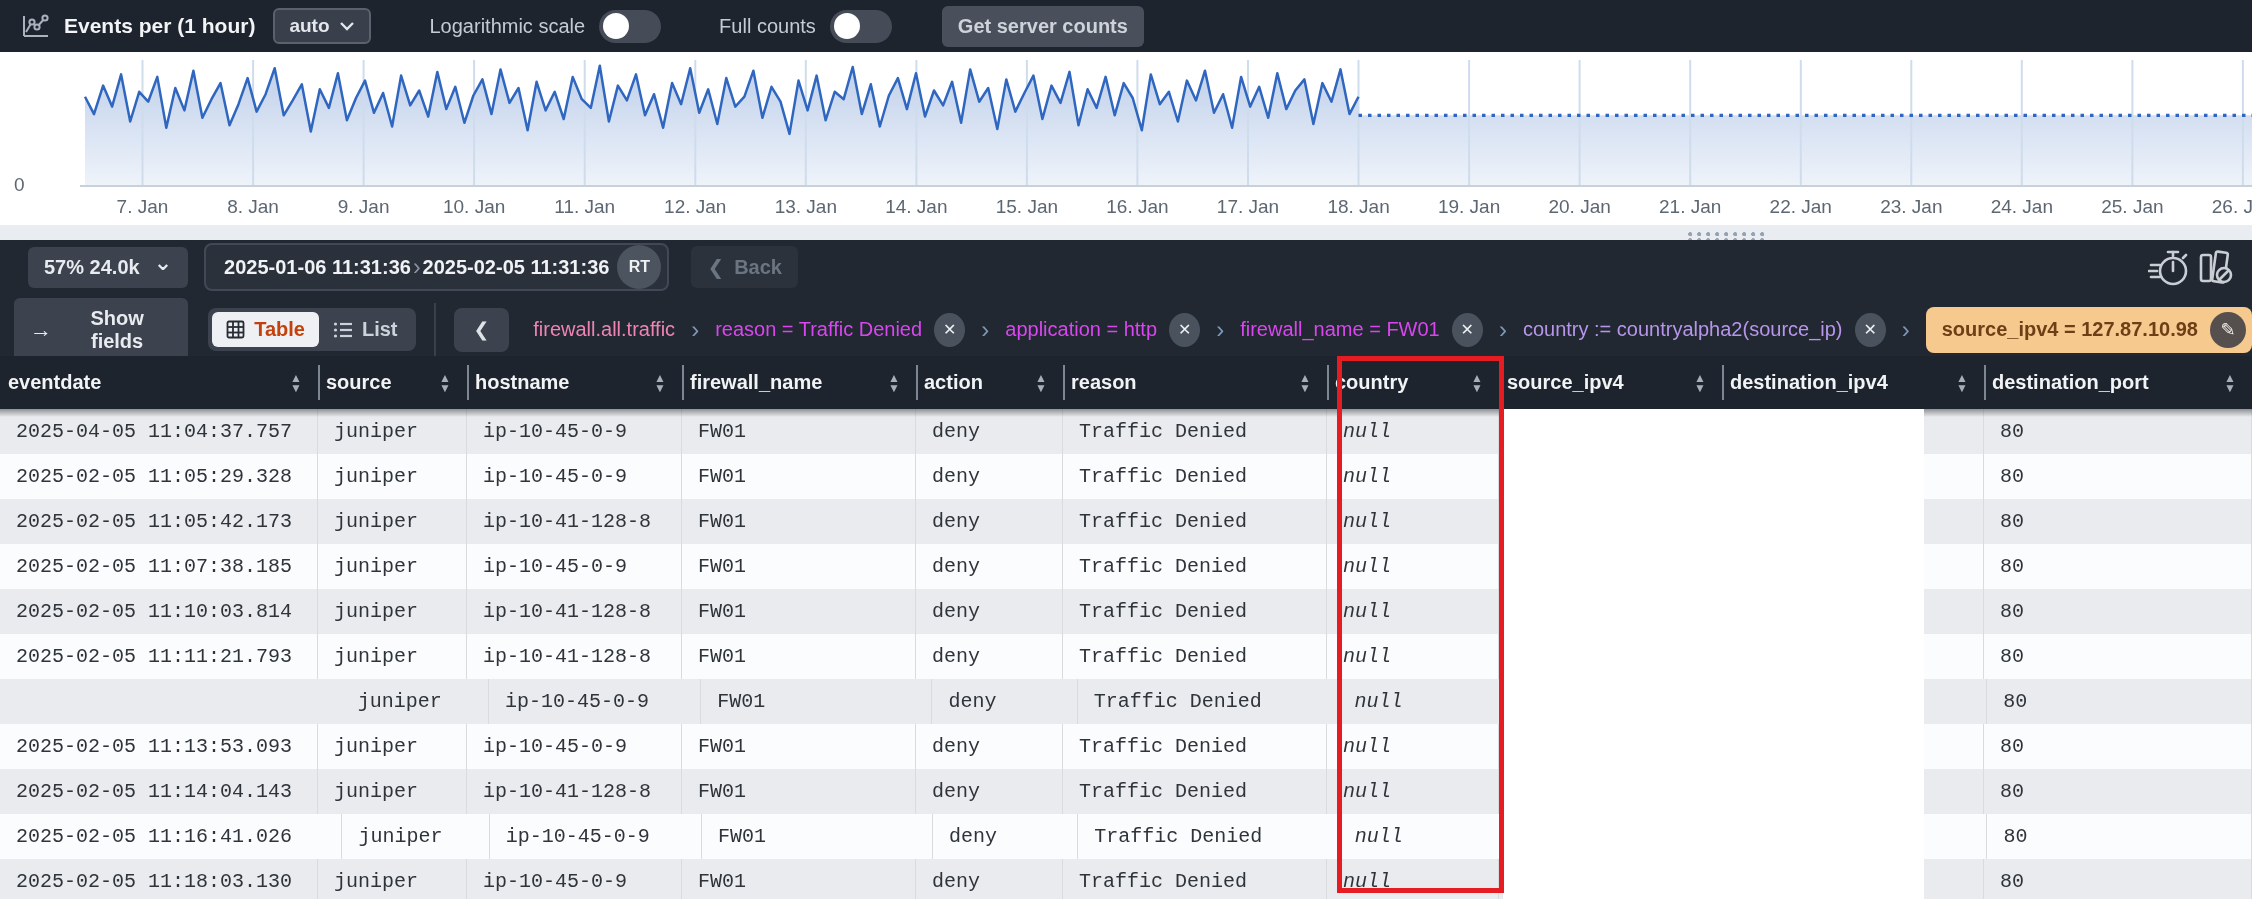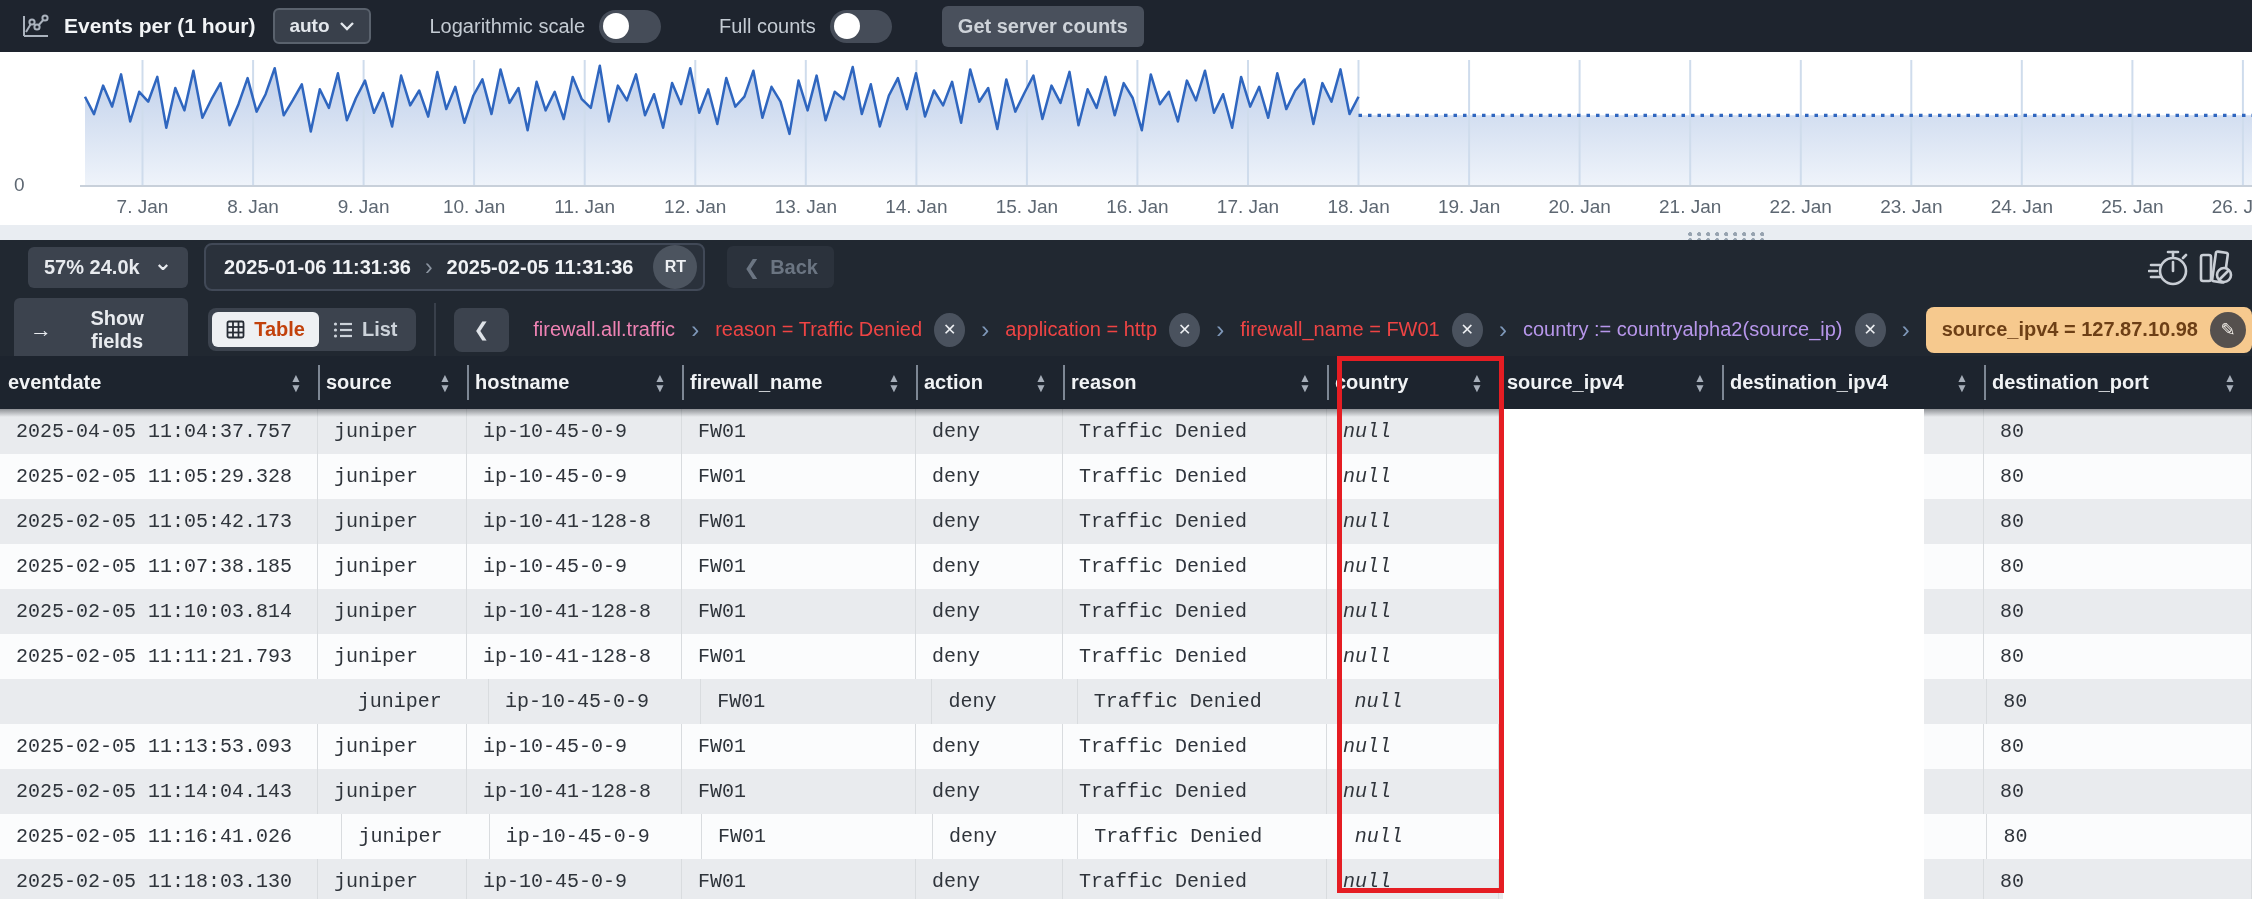--- a/index.html
+++ b/index.html
@@ -31,21 +31,21 @@
   
   .strip{position:absolute;left:0;top:225px;width:2252px;height:24px;background:#e9edf2;}
   .grip{position:absolute;left:1688px;top:7px;width:80px;height:11px;
         background-image:radial-gradient(circle at 2.2px 2.2px,#97a3b0 1.8px,transparent 2.3px);
         background-size:9px 6px;cursor:row-resize;}
   
   .row1{position:absolute;left:0;top:240px;width:2252px;height:54px;background:#212831;
         display:flex;align-items:center;}
   .btn.stats{margin-left:28px;gap:14px;}
   .chev{font-size:22px;line-height:10px;margin-top:-8px;}
-  .timepill{margin-left:16px;display:inline-flex;align-items:center;gap:12px;background:#2a313b;
+  .timepill{margin-left:16px;display:inline-flex;align-items:center;background:#2a313b;
             border:2px solid #414957;border-radius:8px;padding:4px 8px 4px 18px;color:#f0f2f5;
             font-size:20px;font-weight:700;cursor:pointer;}
   .tsep{color:#8b94a0;font-size:23px;font-weight:400;margin:0 2px;}
   .rt{width:44px;height:44px;border-radius:50%;background:#4c545f;display:flex;align-items:center;
       justify-content:center;font-size:16px;font-weight:700;color:#eef0f3;margin:-4px -2px -4px 8px;}
   .btn.back{margin-left:22px;background:#2b323c;color:#6b7582;}
   .chevl{font-size:20px;}
   .spacer{flex:1;}
   .icon-btn{width:46px;height:46px;display:flex;align-items:center;justify-content:center;cursor:pointer;}
   .icon-btn.last{margin-right:14px;}
@@ -56,21 +56,21 @@
   .seg{margin-left:20px;display:inline-flex;align-items:center;background:#3c434e;border-radius:8px;padding:4px;}
   .seg-btn{display:inline-flex;align-items:center;gap:9px;border:none;background:transparent;color:#ccd2d9;
            font-size:20px;font-weight:700;padding:6px 14px;border-radius:6px;cursor:pointer;font-family:inherit;}
   .seg-btn.active{background:#eef0f3;color:#c2410c;}
   .vdiv{width:2px;height:53px;background:#39404b;margin-left:18px;}
   .collapse{margin-left:18px;width:56px;height:44px;border:none;border-radius:8px;background:#3c434e;
             color:#dfe3e8;font-size:19px;cursor:pointer;display:flex;align-items:center;justify-content:center;}
   .crumbs{display:flex;align-items:center;margin-left:10px;white-space:nowrap;overflow:hidden;}
   .crumb{font-size:20px;cursor:pointer;}
   .crumb.pink{color:#ef83b4;margin-left:14px;}
-  .crumb.orange{color:#ef4444;}
+  .crumb.orange{color:#d946ef;}
   .crumb.purple{color:#b796ea;}
   .csep{color:#7e97b8;font-size:24px;margin:0 16px;}
   .xcirc{display:inline-flex;align-items:center;justify-content:center;width:34px;height:34px;border-radius:50%;
          background:#4a525e;color:#eef0f3;font-size:16px;font-weight:700;margin-left:12px;vertical-align:middle;cursor:pointer;}
   .activepill{display:inline-flex;align-items:center;background:#f6c98e;border-radius:8px;
               padding:5px 6px 5px 16px;color:#6d3f16;font-size:20px;font-weight:700;cursor:pointer;}
   .pencil{display:inline-flex;align-items:center;justify-content:center;width:36px;height:36px;border-radius:50%;
           background:#55504e;color:#f3efe9;font-size:18px;margin-left:12px;}
   
   .thead{position:absolute;left:0;top:356px;width:2252px;height:53px;background:#1d242e;display:flex;}

